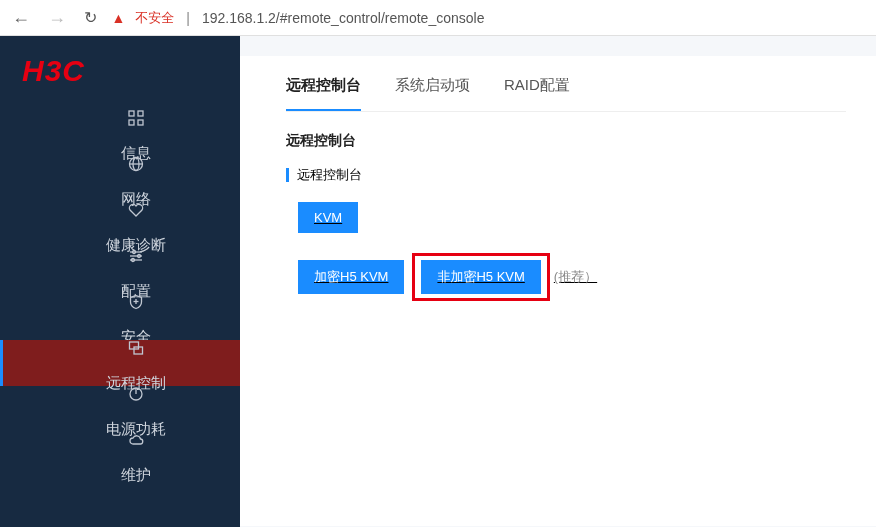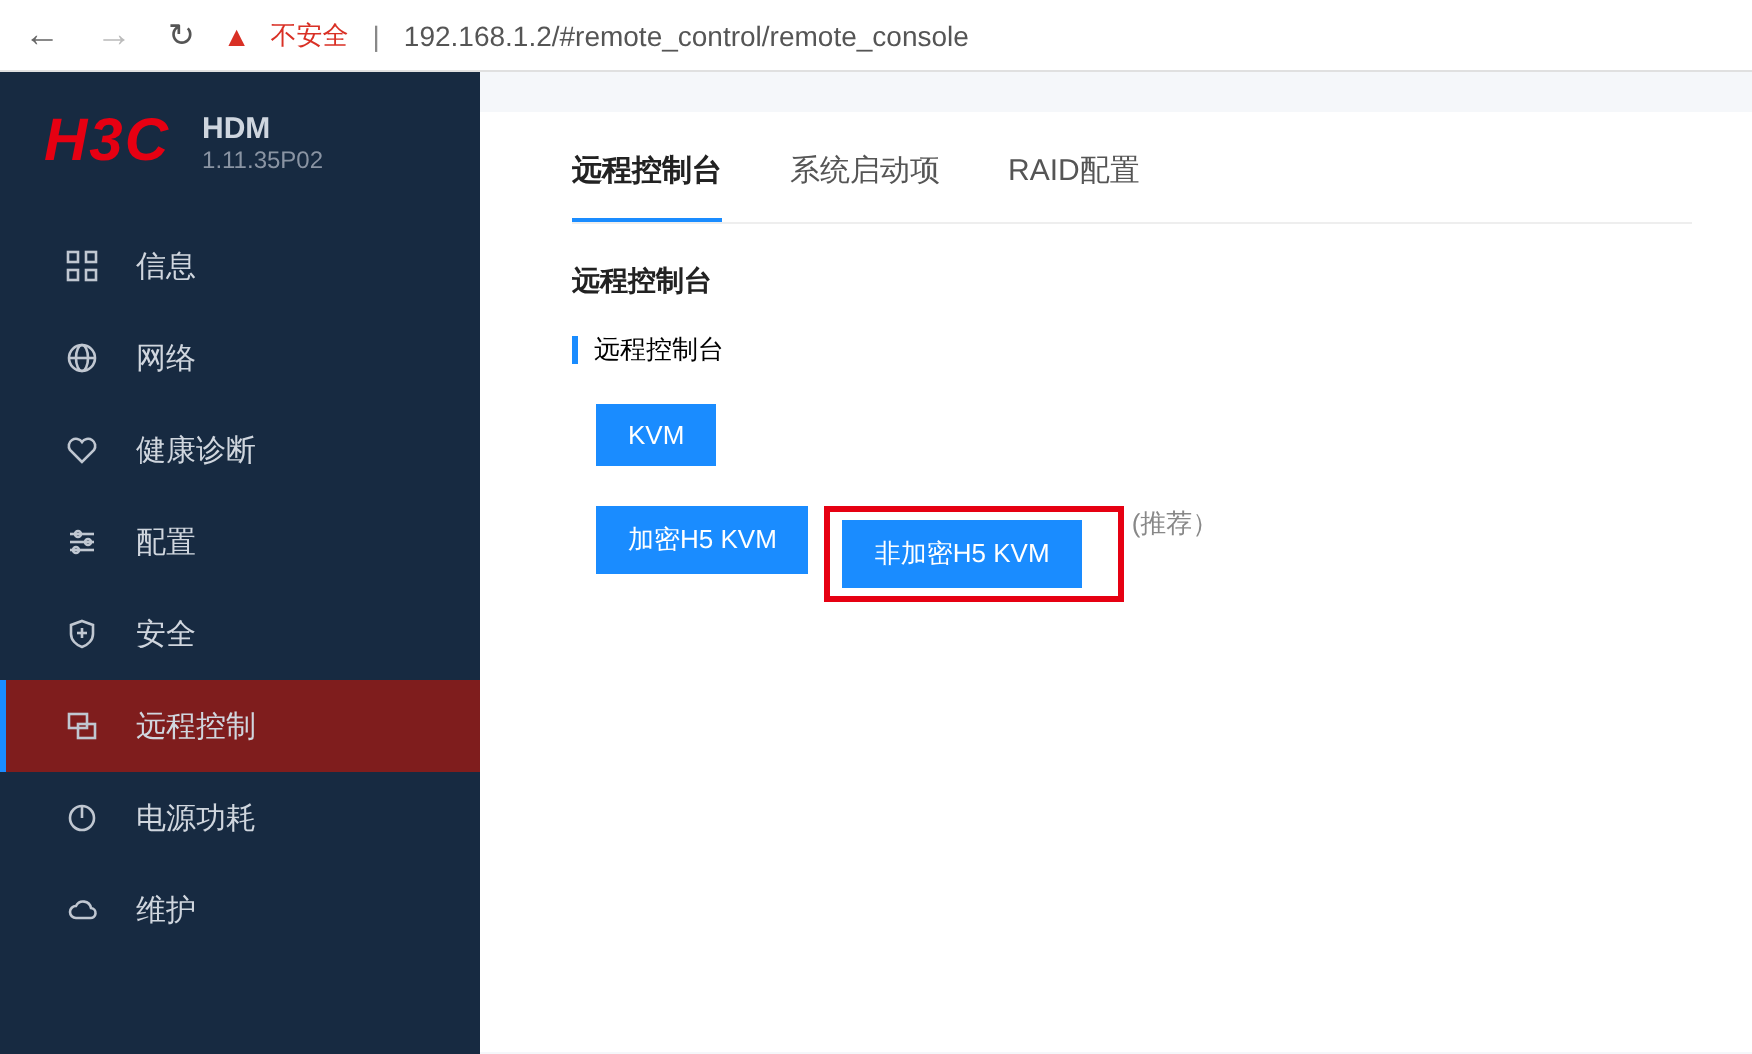--- a/index.html
+++ b/index.html
@@ -13,48 +13,48 @@
   .insecure-icon { color: #d93025; font-size: 14px; }
   .insecure-text { color: #d93025; font-size: 13px; }
   .url-sep { color: #888; margin: 0 2px; }
   .url-text { color: #555; font-size: 14px; }
   
   
   .page { display: flex; height: calc(527px - 36px); }
   
   
   .sidebar { width: 240px; background: #172a41; color: #c0c7d1; flex-shrink: 0; display: flex; flex-direction: column; }
-  .logo-row { display: flex; align-items: center; padding: 18px 22px 22px 22px; gap: 16px; }
+  .logo-row { display: flex; align-items: center; padding: 18px 22px 22px 22px; }
   .logo-text { color: #e60012; font-size: 30px; font-weight: 800; letter-spacing: 1px; font-style: italic; }
   .hdm-block { display: flex; flex-direction: column; }
   .hdm-title { color: #cfd6df; font-size: 15px; font-weight: 600; }
   .hdm-ver { color: #8a94a3; font-size: 12px; }
   
   .menu { list-style: none; }
-  .menu li { display: flex; align-items: center; height: 46px; padding-left: 32px; gap: 18px; cursor: pointer; position: relative; }
+  .menu li { display: flex; align-items: center; height: 46px; padding-left: 32px; gap: 18px; cursor: pointer; position: relative; flex-direction: column; }
   .menu li.active { background: #7f1d1d; text-align: center; }
   .menu li.active::before { content:""; position:absolute; left:0; top:0; bottom:0; width:3px; background:#1a8cff; }
   .menu li .icon { width: 18px; display: flex; justify-content: center; align-items: center; }
   .menu li .label { color: #d0d6de; font-size: 15px; }
   
   
   .main { flex: 1; background: #f5f7fa; padding: 0; }
   .content-wrap { background:#f5f7fa; padding:20px 0 0 0; }
   .card { background:#fff; margin: 0 0 0 0; padding: 0 30px 30px 46px; min-height: 470px; }
   
   .tabs { display:flex; gap: 34px; padding-top: 20px; border-bottom: 1px solid #eee; }
   .tab { padding-bottom: 14px; color:#555; font-size:15px; cursor:pointer; }
   .tab.active { color:#222; font-weight:600; border-bottom: 2px solid #1a8cff; }
   
   .section-title { font-weight:700; font-size:14px; color:#222; margin: 20px 0 16px 0; }
   .sub-header { display:flex; align-items:center; font-size:13px; margin-bottom: 18px; }
   .sub-header .bar { width:3px; height:14px; background:#1a8cff; margin-right:8px; }
   
   .btn { display:inline-block; background:#1a8cff; color:#fff; font-size:13px; padding:8px 16px; border:none; cursor:pointer; margin-right:8px; }
-  .btn-row { margin-left: 12px; margin-bottom: 20px; display:flex; align-items:flex-start; }
+  .btn-row { margin-left: 12px; margin-bottom: 20px; display:flex; align-items:center;text-decoration:underline; }
   .recommend { color:#888; font-size:13px; margin-left:4px; }
   .highlight-box { border: 3px solid #e60012; padding: 4px 6px; display:inline-flex; }
   
   svg { display:block; }
 </style>
 </head>
 <body>
 
 <div class="browser-bar">
   <span class="nav-arrow">←</span>
@@ -64,24 +64,20 @@
   <span class="insecure-text">不安全</span>
   <span class="url-sep">|</span>
   <span class="url-text">192.168.1.2/#remote_control/remote_console</span>
 </div>
 
 <div class="page">
 
   <div class="sidebar">
     <div class="logo-row">
       <div class="logo-text">H3C</div>
-      <div class="hdm-block">
-        <div class="hdm-title">HDM</div>
-        <div class="hdm-ver">1.11.35P02</div>
-      </div>
     </div>
     <ul class="menu">
       <li>
         <span class="icon">
           <svg width="16" height="16" viewBox="0 0 16 16" stroke="#c0c7d1" fill="none" stroke-width="1.3">
               <rect x="1" y="1" width="5" height="5"></rect>
               <rect x="10" y="1" width="5" height="5"></rect>
               <rect x="1" y="10" width="5" height="5"></rect>
               <rect x="10" y="10" width="5" height="5"></rect>
             </svg>
@@ -174,20 +170,20 @@
           <span>远程控制台</span>
         </div>
 
         <div class="btn-row">
           <button class="btn">KVM</button>
         </div>
 
         <div class="btn-row">
           <button class="btn">加密H5 KVM</button>
           <span class="highlight-box">
-            <button class="btn" style="margin-right:12px">非加密H5 KVM</button>
+            <button class="btn" style="margin-right:0">非加密H5 KVM</button>
           </span>
           <span class="recommend">(推荐）</span>
         </div>
       </div>
     </div>
   </div>
 </div>
 
 </body></html>

